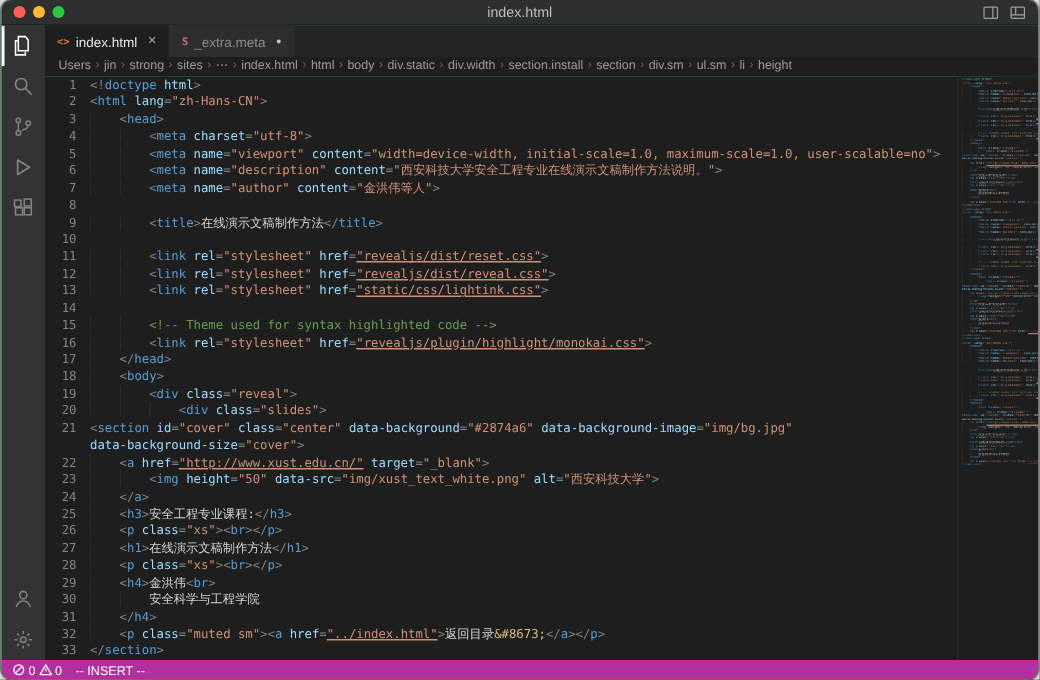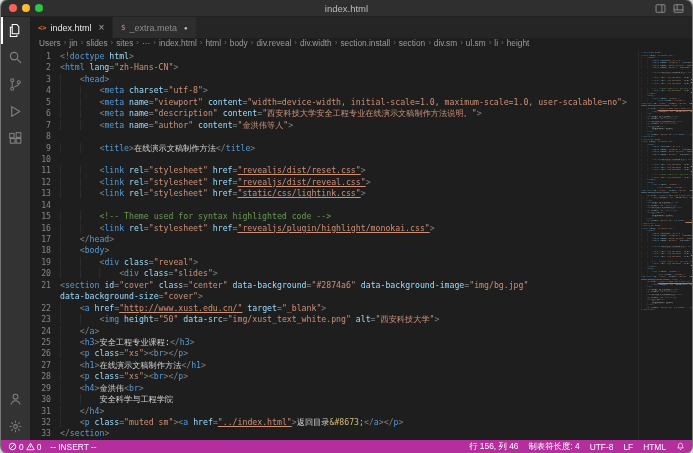--- a/index.html
+++ b/index.html
@@ -162,33 +162,33 @@
               <span>_extra.meta</span>
               <span class="tab-dot">●</span>
             </div>
           </div>
       </div>
       <div class="breadcrumb">
           <span class="bc-item">Users</span>
           <span class="bc-sep">›</span>
           <span class="bc-item">jin</span>
           <span class="bc-sep">›</span>
-          <span class="bc-item">slides</span>
+          <span class="bc-item">strong</span>
           <span class="bc-sep">›</span>
           <span class="bc-item">sites</span>
           <span class="bc-sep">›</span>
           <span class="bc-item">⋯</span>
           <span class="bc-sep">›</span>
           <span class="bc-item">index.html</span>
           <span class="bc-sep">›</span>
           <span class="bc-item">html</span>
           <span class="bc-sep">›</span>
           <span class="bc-item">body</span>
           <span class="bc-sep">›</span>
-          <span class="bc-item">div.reveal</span>
+          <span class="bc-item">div.static</span>
           <span class="bc-sep">›</span>
           <span class="bc-item">div.width</span>
           <span class="bc-sep">›</span>
           <span class="bc-item">section.install</span>
           <span class="bc-sep">›</span>
           <span class="bc-item">section</span>
           <span class="bc-sep">›</span>
           <span class="bc-item">div.sm</span>
           <span class="bc-sep">›</span>
           <span class="bc-item">ul.sm</span>
@@ -219,27 +219,14 @@
         <span>
             <svg width="9" height="9" viewBox="0 0 10 10" fill="none" stroke="#fff" stroke-width="1" stroke-linejoin="round">
               <path d="M5 1.4 9.2 8.6H.8z"></path>
               <line x1="5" y1="4" x2="5" y2="6.2"></line>
             </svg>
           </span>
         <span>0</span>
       </span>
       <span class="sb-item">-- INSERT --</span>
     </div>
-    <div class="sb-right">
-      <span class="sb-item">行 156, 列 46</span>
-      <span class="sb-item">制表符长度: 4</span>
-      <span class="sb-item">UTF-8</span>
-      <span class="sb-item">LF</span>
-      <span class="sb-item">HTML</span>
-      <span class="sb-item">
-        <svg width="9" height="9" viewBox="0 0 16 16" fill="none" stroke="#fff" stroke-width="1.3">
-            <path d="M8 2.2c2 0 3.4 1.5 3.4 3.6 0 2.9.8 4 1.6 4.8H3c.8-.8 1.6-1.9 1.6-4.8C4.6 3.7 6 2.2 8 2.2z"></path>
-            <path d="M6.7 12.4a1.4 1.4 0 0 0 2.6 0"></path>
-          </svg>
-      </span>
-    </div>
   </div>
 </div>
 
 </body></html>

